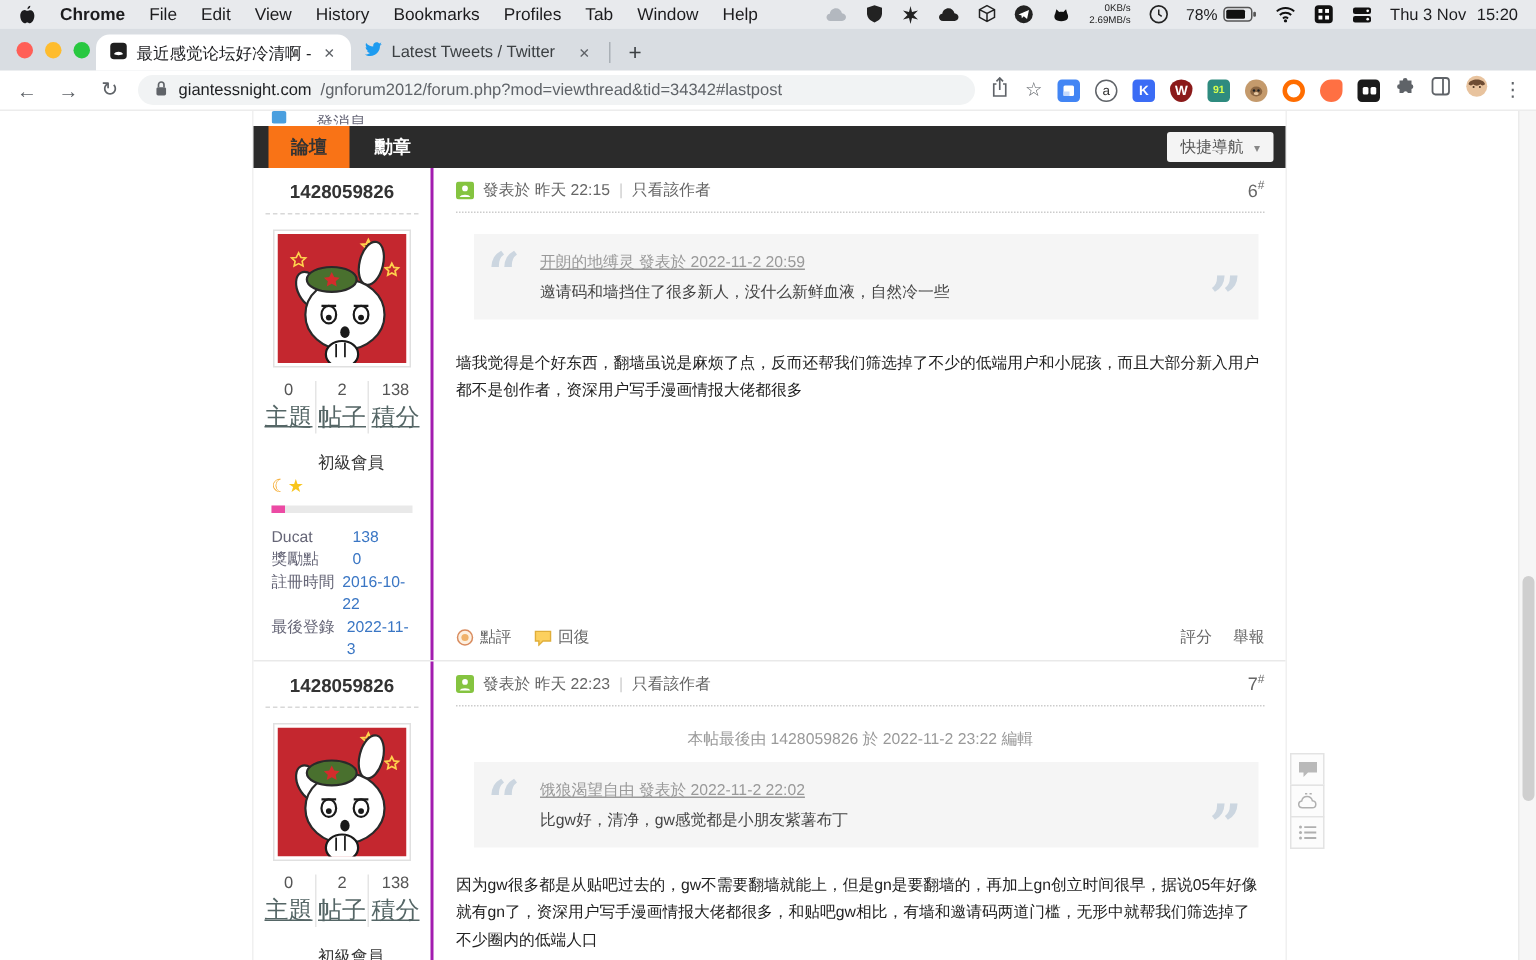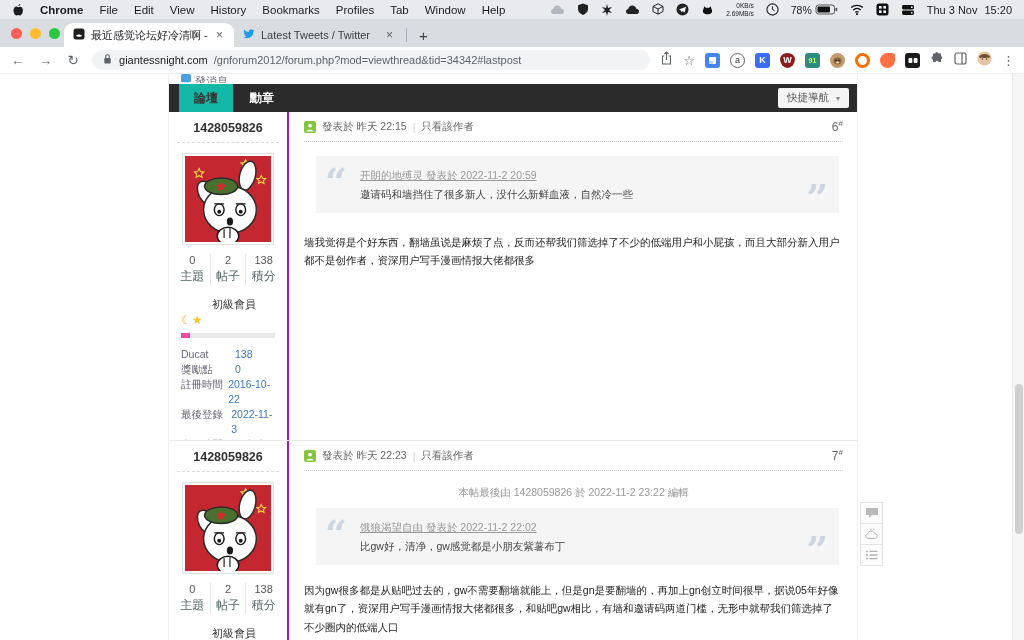--- a/index.html
+++ b/index.html
@@ -50,27 +50,27 @@
   
   .page { position:absolute; top:74px; left:0; right:0; bottom:0; background:#fff; overflow:hidden; }
   .scrolltrack { position:absolute; right:0; top:0; bottom:0; width:12px;
     background:#f6f6f6; border-left:1px solid #ebebeb; }
   .scrollthumb { position:absolute; left:2px; width:8px; top:310px; height:150px;
     border-radius:4px; background:#cfcfcf; }
 
   .forum { position:absolute; left:168px; width:690px; top:0; bottom:0;
     border-left:1px solid #f0f0f0; border-right:1px solid #f0f0f0; }
   .ghost { position:absolute; top:0; left:12px; height:9px; overflow:hidden;
-    display:flex; gap:4px; align-items:flex-start; font-size:11px; color:#667; }
+    display:flex; gap:20px; align-items:flex-start; font-size:11px; color:#667; }
 
   .navbar { position:absolute; top:10px; left:0; right:0; height:28px;
     background:#2b2b2b; display:flex; align-items:stretch; }
   .nav-tab { padding:0 15px; display:flex; align-items:center; font-size:12px;
     font-weight:bold; color:#fff; margin-left:2px; }
-  .nav-tab.active { background:#14b8a6; color:#333; margin-left:10px; }
+  .nav-tab.active { background:#f97316; color:#333; margin-left:10px; }
   .quick { margin-left:auto; align-self:center; margin-right:8px; background:#f4f4f4;
     border-radius:2px; font-size:10.5px; color:#555; padding:3px 9px;
     display:flex; align-items:center; gap:7px; }
   .quick i { font-style:normal; font-size:8px; color:#888; }
 
   .section { position:absolute; left:0; right:0; }
   .sec1 { top:38px; height:328px; }
   .sec2 { top:366px; bottom:0; border-top:1px solid #e9e9e9; }
   .side { position:absolute; left:0; top:0; bottom:0; width:120px;
     border-right:2px solid #a21caf; overflow:hidden; }
@@ -78,21 +78,21 @@
 
   
   .p-name { text-align:center; font-weight:bold; font-size:12.5px; color:#333; padding:9px 0 7px; }
   .p-dash { border-top:1px dashed #d8d8d8; margin:0 8px; }
   .p-avatar { width:92px; height:92px; margin:10px auto 0; border:1px solid #e0e0e0;
     padding:2px; background:#fff; }
   .p-stats { display:flex; margin:9px 6px 0; text-align:center; }
   .p-stat { flex:1; border-left:1px solid #e5e5e5; }
   .p-stat:first-child { border-left:none; }
   .p-stat .v { font-size:11px; color:#555; }
-  .p-stat .l { font-size:12px; color:#566; margin-top:2px; }
+  .p-stat .l { font-size:16px; color:#566; margin-top:2px;text-decoration:underline; }
   .p-rank { font-size:11px; color:#333; margin:12px 0 1px 12px;text-align:center; }
   .p-badges { margin:0 0 0 12px; font-size:12px; }
   .b-moon { color:#f5a623; } .b-star { color:#f8c51c; }
   .p-progress { margin:6px 12px 0; height:5px; background:#e9e9e9; }
   .p-progress i { display:block; width:9px; height:5px; background:#ec4aa4; }
   .p-fields { margin:9px 12px 0; font-size:10.5px; line-height:15px; }
   .p-field { display:flex; }
   .p-field .fl { color:#667; width:54px; }
   .p-field .fv { color:#3a76c4; }
 
@@ -415,20 +415,39 @@
           <span>只看該作者</span>
           <span class="floor"><span>6</span><sup>#</sup></span>
         </div>
         <div class="quote">
           <span class="qmark l">“</span>
           <span class="qmark r">”</span>
           <a class="q-src">开朗的地缚灵 發表於 2022-11-2 20:59</a>
           <div class="q-txt">邀请码和墙挡住了很多新人，没什么新鲜血液，自然冷一些</div>
         </div>
         <div class="post-body">墙我觉得是个好东西，翻墙虽说是麻烦了点，反而还帮我们筛选掉了不少的低端用户和小屁孩，而且大部分新入用户都不是创作者，资深用户写手漫画情报大佬都很多</div>
+        <div class="post-foot">
+          <span class="pf-grp">
+            <svg width="12" height="12" viewBox="0 0 12 12">
+                <circle cx="6" cy="6" r="5" fill="#fdf0e0" stroke="#d98c5f"></circle>
+                <circle cx="6" cy="6" r="2.4" fill="#f0b26b"></circle>
+              </svg>
+            <span>點評</span>
+          </span>
+          <span class="pf-grp">
+            <svg width="12" height="11" viewBox="0 0 13 12">
+                <path d="M1 1h11v7H6.5L3.5 11V8H1z" fill="#fcd05e" stroke="#e0ae3a"></path>
+              </svg>
+            <span>回復</span>
+          </span>
+          <span class="pf-right">
+            <span>評分</span>
+            <span>舉報</span>
+          </span>
+        </div>
       </div>
     </div>
 
     <div class="section sec2">
       <div class="side">
         <div class="p-name">1428059826</div>
         <div class="p-dash"></div>
         <div class="p-avatar">
           <svg width="86" height="86" viewBox="0 0 88 88">
             <rect width="88" height="88" fill="#c4272f"></rect>

